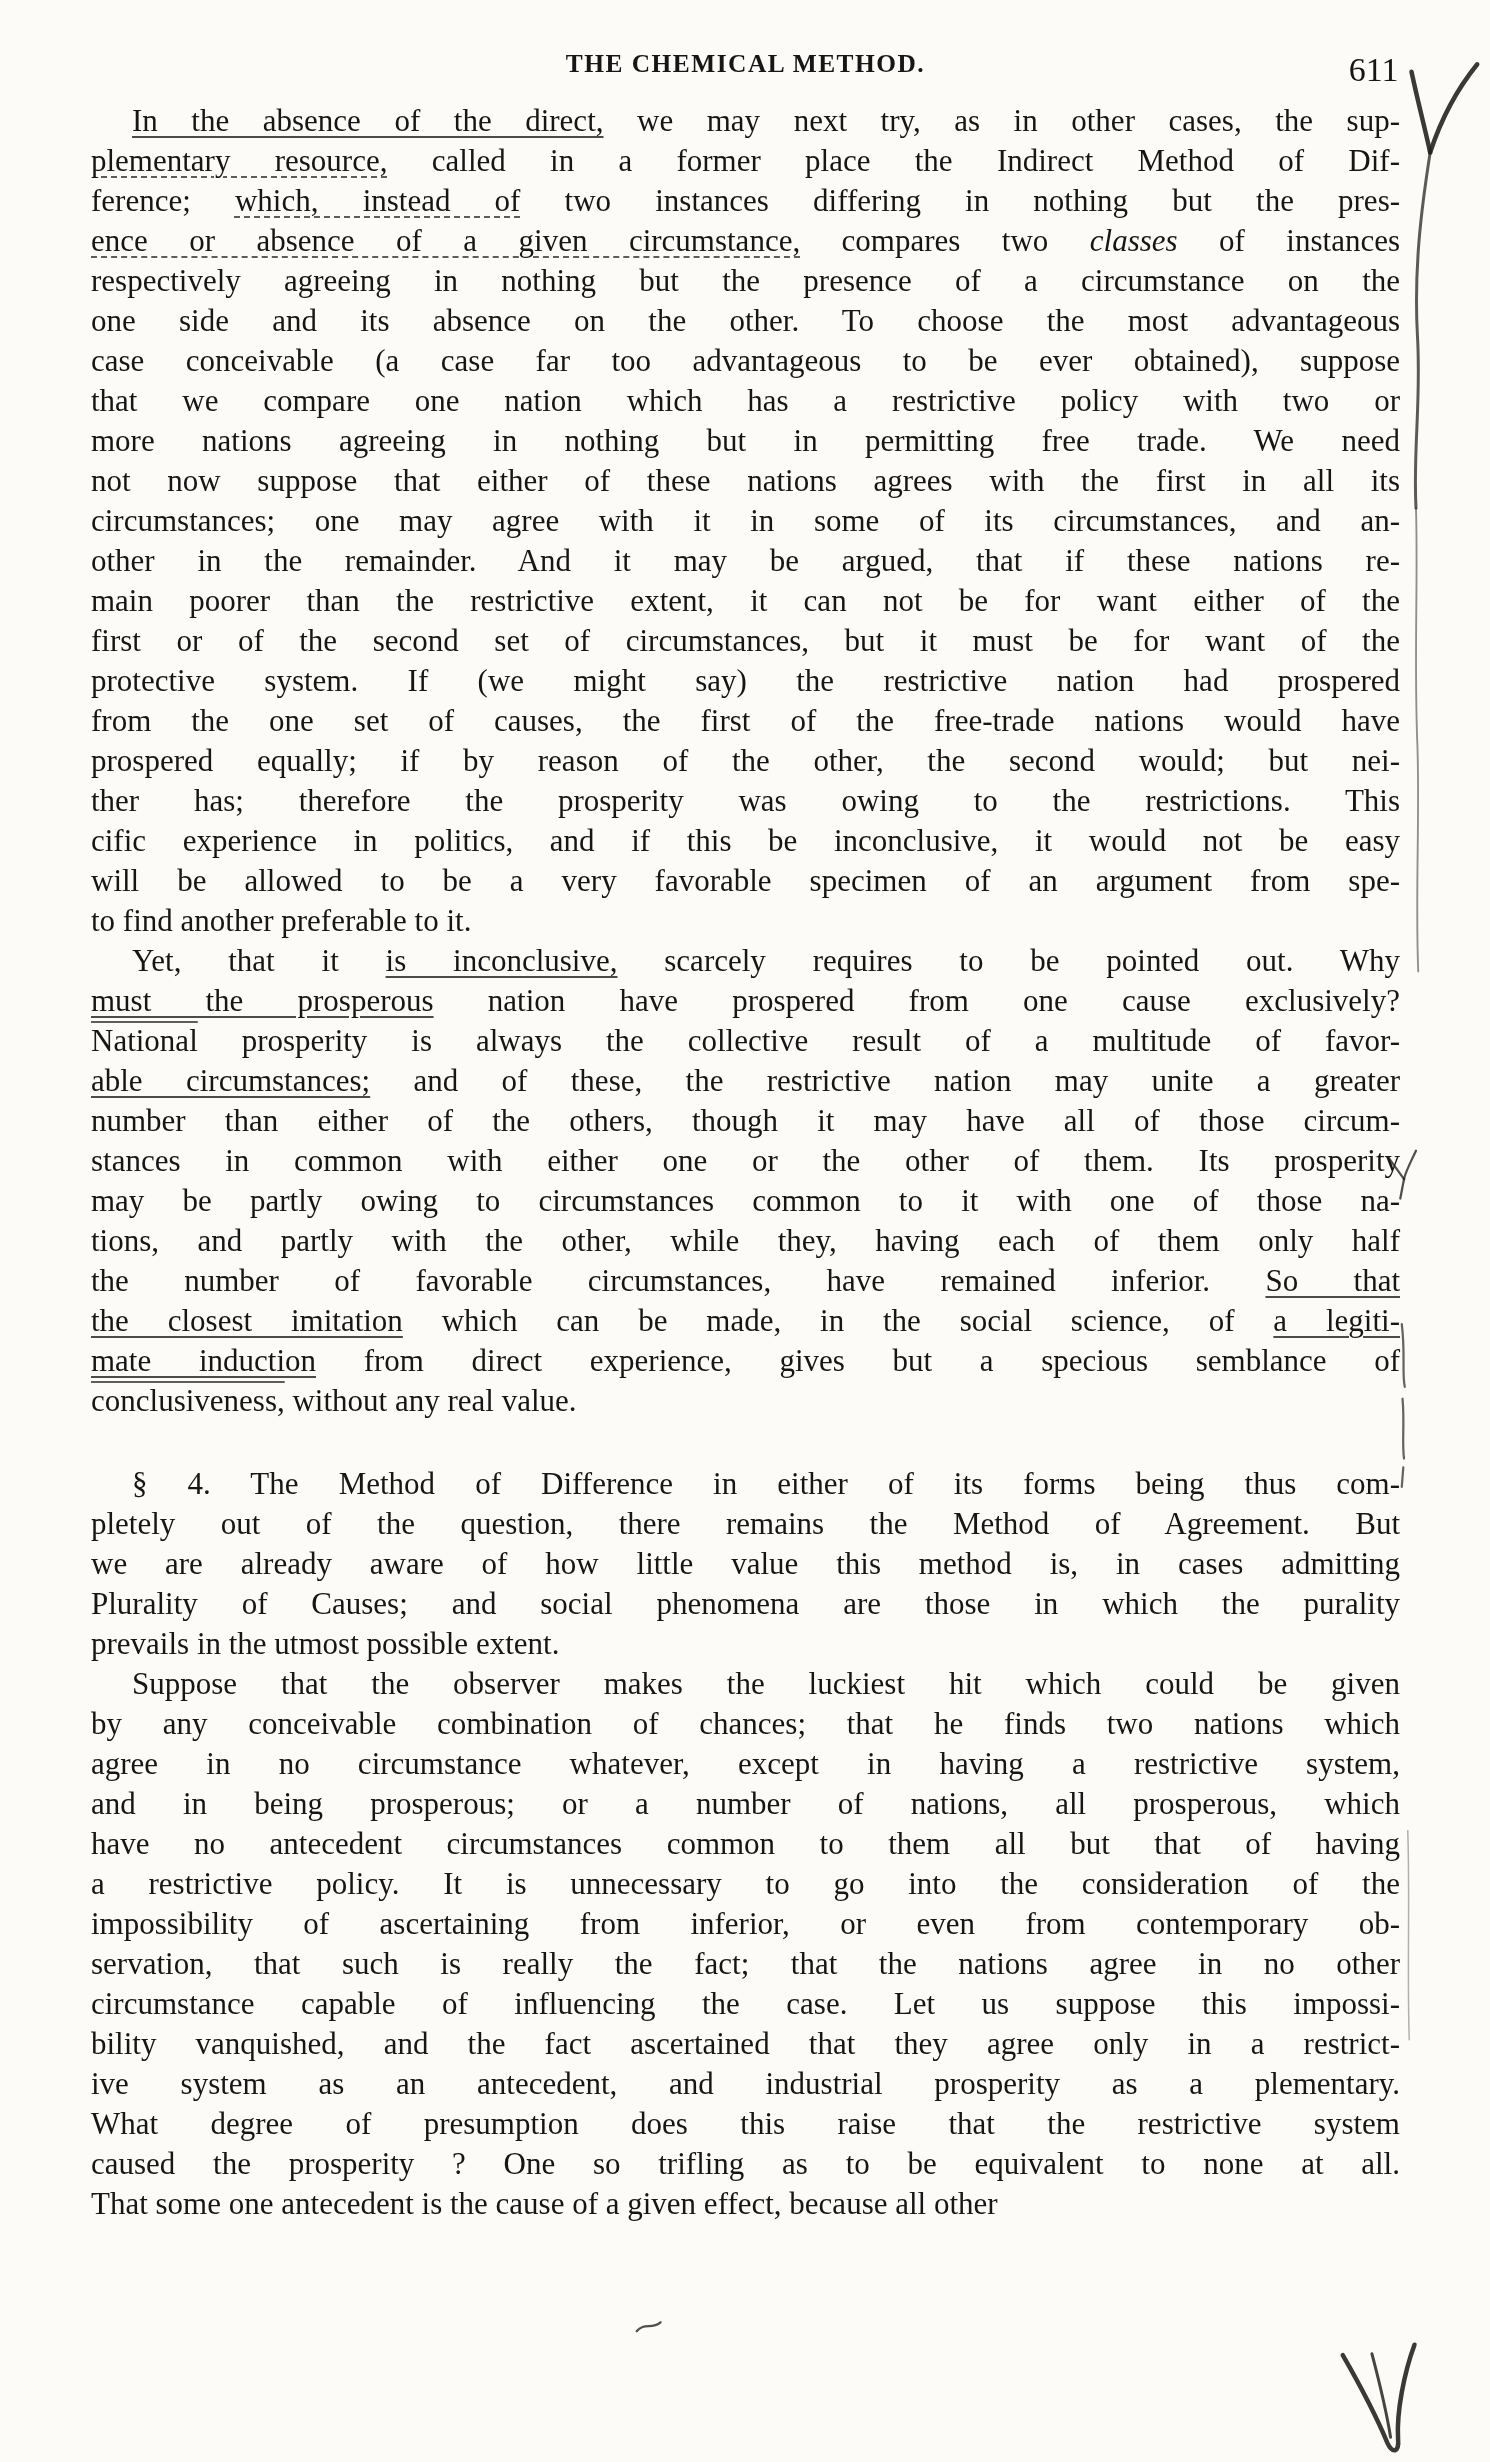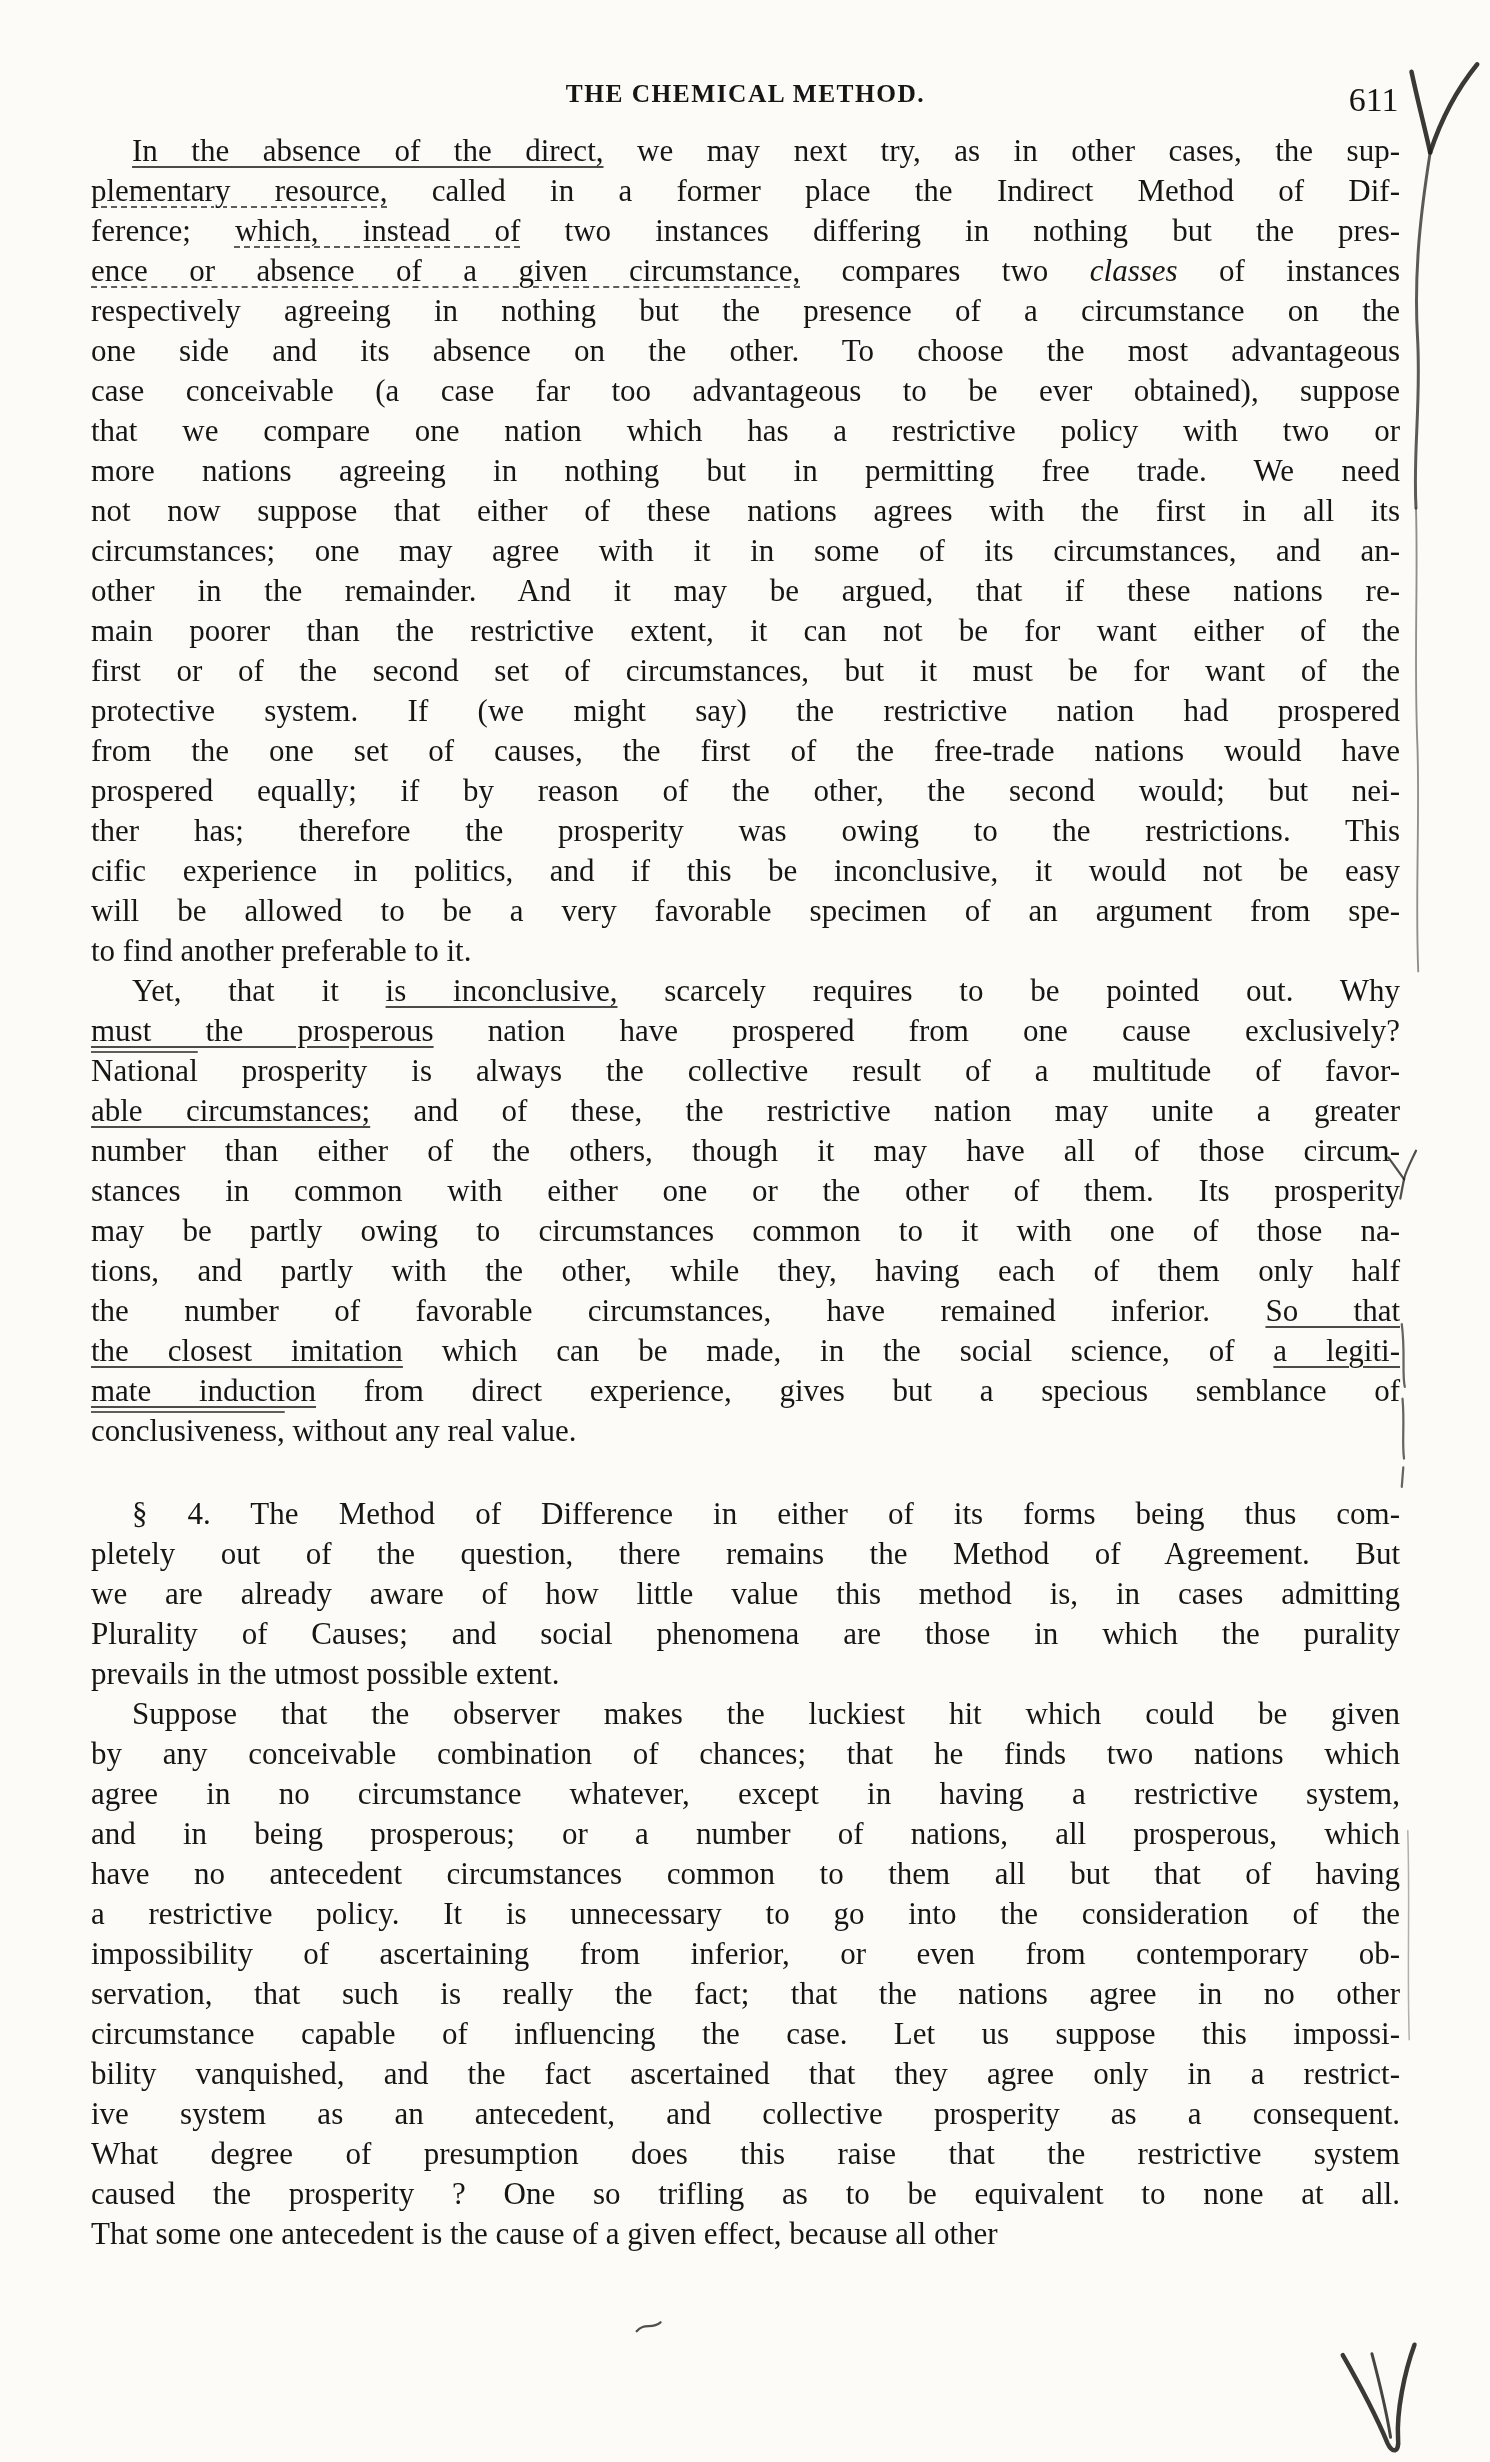--- a/index.html
+++ b/index.html
@@ -3,21 +3,21 @@
 <meta charset="utf-8">
 <style>
   html,body{margin:0;padding:0;}
   body{
     width:1490px;height:2462px;position:relative;overflow:hidden;
     background:#fcfbf7;
     font-family:"Liberation Serif","DejaVu Serif",serif;
     color:#161616;
   }
   .page-inner{position:absolute;left:91px;top:49px;width:1309px;}
-  .header{position:relative;height:52px;margin-top:30px;}
+  .header{position:relative;height:52px;}
   .header .title{
     position:absolute;left:50%;transform:translateX(-50%);
     font-size:25.4px;font-weight:700;letter-spacing:1.5px;white-space:nowrap;
   }
   .header .pagenum{position:absolute;right:1.5px;top:1.5px;font-size:34px;}
   .body-text{font-size:31px;}
   .para{margin:0;}
   .line{
     line-height:40px;
     text-align:justify;
@@ -108,21 +108,21 @@
         <div class="line"><span>Suppose that the observer makes the luckiest hit which could be given</span></div>
         <div class="line"><span>by any conceivable combination of chances; that he finds two nations which</span></div>
         <div class="line"><span>agree in no circumstance whatever, except in having a restrictive system,</span></div>
         <div class="line"><span>and in being prosperous; or a number of nations, all prosperous, which</span></div>
         <div class="line"><span>have no antecedent circumstances common to them all but that of having</span></div>
         <div class="line"><span>a restrictive policy.  It is unnecessary to go into the consideration of the</span></div>
         <div class="line"><span>impossibility of ascertaining from inferior, or even from contemporary ob-</span></div>
         <div class="line"><span>servation, that such is really the fact; that the nations agree in no other</span></div>
         <div class="line"><span>circumstance capable of influencing the case.  Let us suppose this impossi-</span></div>
         <div class="line"><span>bility vanquished, and the fact ascertained that they agree only in a restrict-</span></div>
-        <div class="line"><span>ive system as an antecedent, and collective prosperity as a consequent.</span></div>
+        <div class="line"><span>ive system as an antecedent, and industrial prosperity as a plementary.</span></div>
         <div class="line"><span>What degree of presumption does this raise that the restrictive system</span></div>
         <div class="line"><span>caused the prosperity ?  One so trifling as to be equivalent to none at all.</span></div>
         <div class="line last"><span>That some one antecedent is the cause of a given effect, because all other</span></div>
       </div>
   </div>
 </div>
 
 <svg class="ink" width="1490" height="2462" viewBox="0 0 1994 3295" aria-hidden="true">
   <g>
     <path d="M 1889 96 C 1898 138, 1906 168, 1914 204" stroke-width="6" opacity="0.9"></path>

